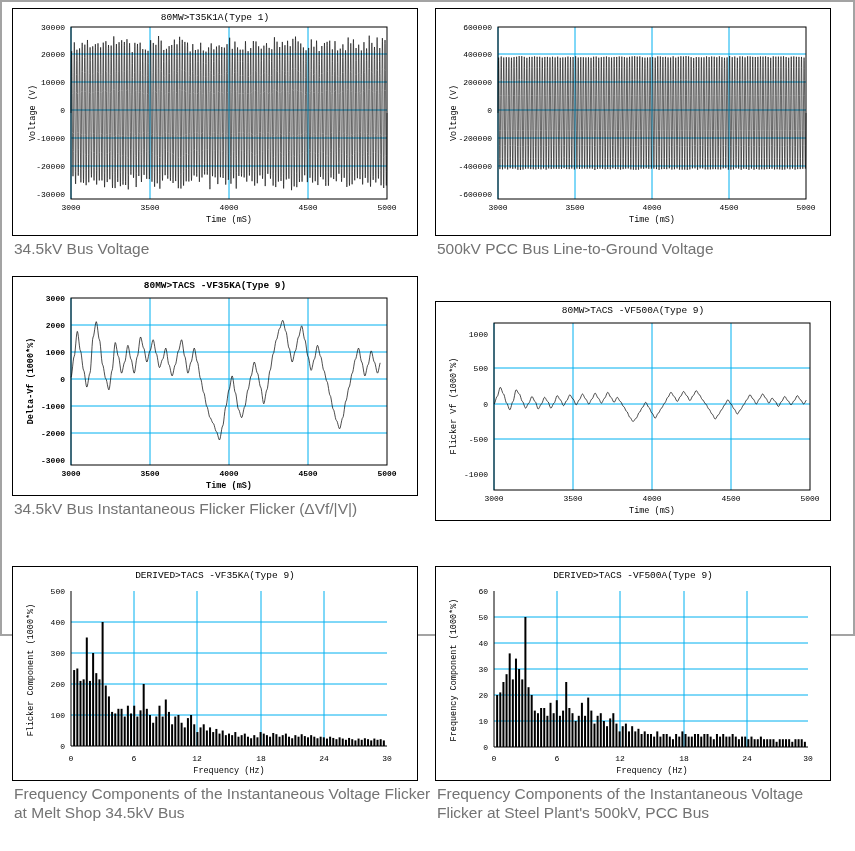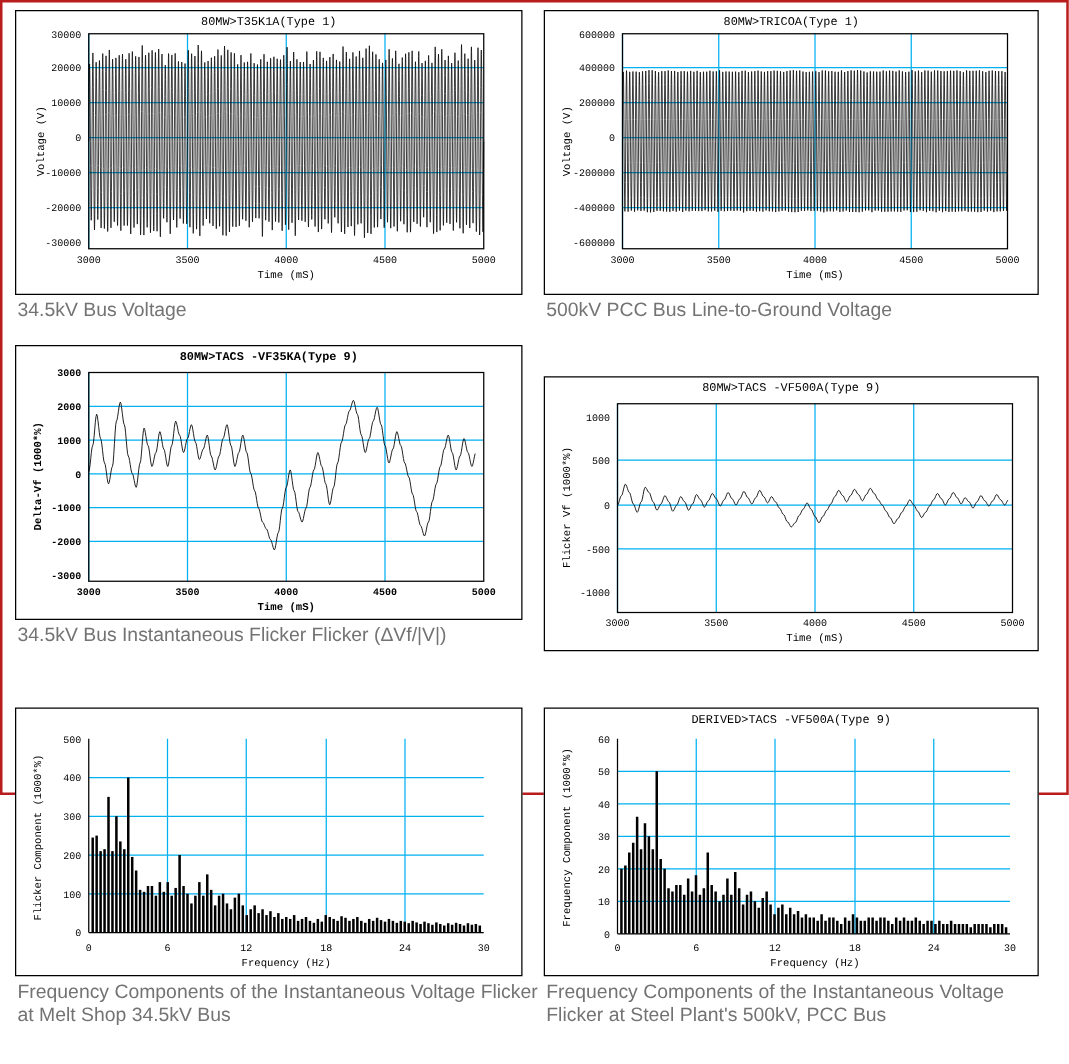--- a/index.html
+++ b/index.html
@@ -6,21 +6,21 @@
   body{
     width:855px;height:851px;
     background:#ffffff;
     font-family:"Liberation Sans", sans-serif;
     overflow:hidden;
   }
   #page{
     position:relative;
     width:855px;height:636px;
     box-sizing:border-box;
-    border:2px solid #b91c1c;
+    border:2px solid #a3a3a3;
     background:#fff;
   }
   .grid{
     position:absolute;
     left:10px;top:6px;
     width:835px;height:839px;
     display:grid;
     grid-template-columns:423px 412px;
     grid-template-rows:268px 290px 281px;
     column-gap:0px;
@@ -97,21 +97,20 @@
               <path class="trace-thin" d="M58.00 104.00L58.13 85.08L58.26 67.92L58.40 54.23L58.53 45.35L58.66 42.19L58.79 45.08L58.92 53.77L59.05 67.42L59.19 84.72L59.32 104.00L59.45 123.36L59.58 140.91L59.71 154.92L59.84 164.00L59.98 167.23L60.11 164.79L60.24 156.32L60.37 142.45L60.50 124.45L60.63 104.00L60.77 83.09L60.90 63.78L61.03 48.04L61.16 37.50L61.29 33.33L61.42 36.08L61.55 45.61L61.69 61.14L61.82 81.23L61.95 104.00L62.08 126.85L62.21 147.01L62.34 162.59L62.48 172.15L62.61 174.90L62.74 170.70L62.87 160.12L63.00 144.33L63.13 124.97L63.27 104.00L63.40 83.50L63.53 65.46L63.66 51.57L63.79 43.09L63.92 40.72L64.06 44.05L64.19 53.04L64.32 67.00L64.45 84.56L64.58 104.00L64.72 123.41L64.85 140.90L64.98 154.75L65.11 163.62L65.24 166.65L65.37 163.54L65.50 154.61L65.64 140.75L65.77 123.31L65.90 104.00L66.03 84.62L66.16 66.86L66.30 52.50L66.43 43.01L66.56 39.39L66.69 42.10L66.82 50.96L66.95 65.19L67.09 83.45L67.22 104.00L67.35 124.84L67.48 143.93L67.61 159.34L67.74 169.50L67.88 173.35L68.01 170.20L68.14 160.36L68.27 144.99L68.40 125.57L68.53 104.00L68.67 82.40L68.80 62.87L68.93 47.34L69.06 37.33L69.19 33.84L69.32 37.21L69.45 47.14L69.59 62.65L69.72 82.24L69.85 104.00L69.98 125.77L70.11 145.32L70.25 160.75L70.38 170.57L70.51 173.84L70.64 170.28L70.77 160.26L70.90 144.79L71.03 125.40L71.17 104.00L71.30 82.70L71.43 63.57L71.56 48.47L71.69 38.86L71.83 35.66L71.96 38.96L72.09 48.34L72.22 63.31L72.35 82.48L72.48 104.00L72.61 125.78L72.75 145.69L72.88 161.72L73.01 172.25L73.14 176.19L73.27 173.06L73.41 163.09L73.54 147.18L73.67 126.83L73.80 104.00L73.93 80.97L74.06 60.41L74.19 44.31L74.33 34.18L74.46 30.97L74.59 34.90L74.72 45.52L74.85 61.73L74.98 81.89L75.12 104.00L75.25 125.87L75.38 145.39L75.51 160.66L75.64 170.26L75.78 173.29L75.91 169.55L76.04 159.46L76.17 144.08L76.30 124.96L76.43 104.00L76.56 83.26L76.70 64.77L76.83 50.30L76.96 41.21L77.09 38.34L77.22 41.90L77.36 51.47L77.49 66.05L77.62 84.16L77.75 104.00L77.88 123.63L78.01 141.47L78.14 155.75L78.28 165.05L78.41 168.42L78.54 165.49L78.67 156.49L78.80 142.27L78.94 124.19L79.07 104.00L79.20 83.67L79.33 65.20L79.46 50.41L79.59 40.79L79.72 37.31L79.86 40.36L79.99 49.81L80.12 64.60L80.25 83.27L80.38 104.00L80.52 124.77L80.65 143.53L80.78 158.46L80.91 168.07L81.04 171.43L81.17 168.18L81.31 158.64L81.44 143.73L81.57 124.91L81.70 104.00L81.83 83.06L81.96 64.03L82.09 48.76L82.23 38.80L82.36 35.18L82.49 38.29L82.62 47.88L82.75 63.07L82.89 82.40L83.02 104.00L83.15 125.77L83.28 145.57L83.41 161.44L83.54 171.78L83.67 175.54L83.81 172.30L83.94 161.99L84.07 145.99L84.20 126.00L84.33 104.00L84.47 82.16L84.60 62.60L84.73 47.22L84.86 37.49L84.99 34.31L85.12 37.96L85.25 48.03L85.39 63.48L85.52 82.77L85.65 104.00L85.78 125.07L85.91 143.96L86.05 158.86L86.18 168.32L86.31 171.45L86.44 167.98L86.57 158.28L86.70 143.33L86.84 124.62L86.97 104.00L87.10 83.49L87.23 65.09L87.36 50.59L87.49 41.39L87.63 38.34L87.76 41.73L87.89 50.97L88.02 65.33L88.15 83.60L88.28 104.00L88.41 124.55L88.55 143.23L88.68 158.19L88.81 167.94L88.94 171.47L89.07 168.39L89.20 158.97L89.34 144.08L89.47 125.15L89.60 104.00L89.73 82.71L89.86 63.31L90.00 47.69L90.13 37.44L90.26 33.63L90.39 36.71L90.52 46.45L90.65 61.96L90.78 81.78L90.92 104.00L91.05 126.45L91.18 146.94L91.31 163.40L91.44 174.20L91.57 178.19L91.71 174.93L91.84 164.41L91.97 147.68L92.10 126.85L92.23 104.00L92.37 81.37L92.50 61.16L92.63 45.33L92.76 35.37L92.89 32.19L93.02 36.05L93.16 46.48L93.29 62.42L93.42 82.25L93.55 104.00L93.68 125.53L93.81 144.78L93.94 160.04L94.08 169.78L94.21 173.05L94.34 169.57L94.47 159.69L94.60 144.39L94.73 125.20L94.87 104.00L95.00 82.87L95.13 63.86L95.26 48.85L95.39 39.27L95.53 36.04L95.66 39.48L95.79 49.21L95.92 64.30L96.05 83.18L96.18 104.00L96.31 124.71L96.45 143.29L96.58 157.93L96.71 167.24L96.84 170.31L96.97 166.90L97.10 157.37L97.24 142.67L97.37 124.27L97.50 104.00L97.63 83.83L97.76 65.68L97.90 50.66L98.03 40.58L98.16 36.57L98.29 39.16L98.42 48.24L98.55 63.05L98.69 82.24L98.82 104.00L98.95 126.22L99.08 146.71L99.21 163.39L99.34 174.53L99.47 178.91L99.61 175.96L99.74 165.80L99.87 148.92L100.00 127.63L100.13 104.00L100.27 80.35L100.40 59.00L100.53 42.04L100.66 31.13L100.79 27.35L100.92 31.07L101.06 41.94L101.19 58.89L101.32 80.27L101.45 104.00L101.58 127.75L101.71 149.18L101.84 165.73L101.98 175.99L102.11 179.08L102.24 174.82L102.37 163.74L102.50 147.05L102.63 126.44L102.77 104.00L102.90 81.94L103.03 62.40L103.16 47.24L103.29 37.86L103.42 35.07L103.56 39.03L103.69 49.23L103.82 64.19L103.95 83.02L104.08 104.00L104.22 125.09L104.35 144.21L104.48 159.48L104.61 169.38L104.74 172.91L104.87 169.70L105.00 160.02L105.14 144.80L105.27 125.50L105.40 104.00L105.53 82.39L105.66 62.80L105.80 47.12L105.93 36.91L106.06 33.21L106.19 36.45L106.32 46.35L106.45 61.97L106.59 81.83L106.72 104.00L106.85 126.32L106.98 146.59L107.11 162.82L107.24 173.37L107.38 177.18L107.51 173.83L107.64 163.59L107.77 147.30L107.90 126.72L108.03 104.00L108.16 81.35L108.30 60.99L108.43 44.91L108.56 34.65L108.69 31.21L108.82 34.89L108.95 45.31L109.09 61.43L109.22 81.66L109.35 104.00L109.48 126.26L109.61 146.27L109.75 162.11L109.88 172.25L110.01 175.70L110.14 172.13L110.27 161.90L110.40 146.03L110.53 126.08L110.67 104.00L110.80 81.97L110.93 62.13L111.06 46.42L111.19 36.37L111.33 32.96L111.46 36.50L111.59 46.63L111.72 62.30L111.85 82.03L111.98 104.00L112.12 126.06L112.25 146.06L112.38 162.01L112.51 172.34L112.64 176.00L112.77 172.62L112.91 162.50L113.04 146.59L113.17 126.44L113.30 104.00L113.43 81.47L113.56 61.06L113.69 44.74L113.83 34.08L113.96 30.22L114.09 33.58L114.22 43.88L114.35 60.17L114.48 80.87L114.62 104.00L114.75 127.29L114.88 148.45L115.01 165.40L115.14 176.43L115.28 180.42L115.41 176.93L115.54 166.25L115.67 149.18L115.80 127.44L115.93 104.00L116.06 81.18L116.20 61.20L116.33 45.91L116.46 36.67L116.59 34.22L116.72 38.59L116.85 49.18L116.99 64.77L117.12 83.69L117.25 104.00L117.38 123.69L117.51 140.85L117.65 154.03L117.78 162.75L117.91 165.70L118.04 162.61L118.17 153.79L118.30 140.13L118.44 122.97L118.57 104.00L118.70 85.07L118.83 68.04L118.96 54.57L119.09 45.96L119.22 43.05L119.36 46.10L119.49 54.81L119.62 68.27L119.75 85.04L119.88 104.00L120.02 123.31L120.15 141.08L120.28 155.49L120.41 165.08L120.54 168.80L120.67 166.17L120.81 157.35L120.94 143.10L121.07 124.73L121.20 104.00L121.33 82.91L121.46 63.55L121.59 47.86L121.73 37.64L121.86 33.83L121.99 36.90L122.12 46.61L122.25 62.07L122.38 81.84L122.52 104.00L122.65 126.40L122.78 146.84L122.91 163.27L123.04 174.04L123.17 178.04L123.31 174.78L123.44 164.52L123.57 148.20L123.70 127.00L123.83 104.00L123.97 81.55L124.10 61.83L124.23 46.69L124.36 37.48L124.49 34.95L124.62 39.19L124.75 49.60L124.89 65.00L125.02 83.78L125.15 104.00L125.28 123.67L125.41 140.88L125.55 154.04L125.68 163.20L125.81 166.98L125.94 164.59L126.07 156.14L126.20 142.31L126.33 124.37L126.47 104.00L126.60 83.18L126.73 63.96L126.86 48.30L126.99 37.82L127.13 33.68L127.26 36.42L127.39 45.92L127.52 61.37L127.65 81.64L127.78 104.00L127.92 126.01L128.05 145.53L128.18 160.71L128.31 170.12L128.44 172.96L128.57 169.05L128.70 158.88L128.84 143.54L128.97 124.61L129.10 104.00L129.23 83.74L129.36 65.79L129.50 51.87L129.63 43.04L129.76 40.10L129.89 43.42L130.02 52.63L130.15 66.80L130.28 84.50L130.42 104.00L130.55 123.37L130.68 140.73L130.81 154.39L130.94 163.05L131.07 165.89L131.21 162.67L131.34 153.74L131.47 140.02L131.60 122.96L131.73 104.00L131.87 84.83L132.00 67.33L132.13 53.26L132.26 44.02L132.39 40.60L132.52 43.38L132.66 52.15L132.79 66.13L132.92 83.99L133.05 104.00L133.18 124.22L133.31 142.67L133.44 157.50L133.58 166.94L133.71 169.81L133.84 166.25L133.97 156.66L134.10 142.04L134.24 123.89L134.37 104.00L134.50 84.34L134.63 66.81L134.76 53.11L134.89 44.52L135.02 41.82L135.16 45.21L135.29 54.28L135.42 68.09L135.55 85.12L135.68 104.00L135.81 123.39L135.95 141.37L136.08 156.11L136.21 166.04L136.34 170.06L136.47 167.61L136.61 158.78L136.74 144.29L136.87 125.43L137.00 104.00L137.13 82.06L137.26 61.77L137.39 45.21L137.53 34.37L137.66 31.19L137.79 35.14L137.92 45.76L138.05 61.92L138.19 82.00L138.32 104.00L138.45 125.74L138.58 145.12L138.71 160.27L138.84 169.76L138.97 172.74L139.11 168.99L139.24 158.96L139.37 143.69L139.50 124.78L139.63 104.00L139.76 82.93L139.90 63.65L140.03 48.08L140.16 37.82L140.29 33.94L140.42 36.92L140.56 46.55L140.69 61.99L140.82 81.77L140.95 104.00L141.08 126.53L141.21 147.12L141.34 163.74L141.48 174.64L141.61 177.72L141.74 173.58L141.87 162.74L142.00 146.35L142.13 126.09L142.27 104.00L142.40 82.25L142.53 62.96L142.66 47.96L142.79 38.65L142.93 35.84L143.06 39.70L143.19 49.76L143.32 64.92L143.45 83.62L143.58 104.00L143.72 124.81L143.85 144.02L143.98 159.69L144.11 170.17L144.24 174.32L144.37 171.58L144.50 162.09L144.64 146.64L144.77 126.65L144.90 104.00L145.03 80.89L145.16 59.61L145.30 42.30L145.43 30.77L145.56 27.00L145.69 30.89L145.82 41.91L145.95 58.97L146.08 80.36L146.22 104.00L146.35 127.56L146.48 148.73L146.61 165.46L146.74 176.13L146.88 179.71L147.01 175.88L147.14 165.04L147.27 148.27L147.40 127.23L147.53 104.00L147.67 81.04L147.80 60.61L147.93 44.68L148.06 34.73L148.19 31.65L148.32 35.65L148.45 46.25L148.59 62.33L148.72 82.24L148.85 104.00L148.98 125.45L149.11 144.52L149.25 159.38L149.38 168.64L149.51 171.51L149.64 167.78L149.77 157.89L149.90 142.89L150.03 124.31L150.17 104.00L150.30 83.97L150.43 66.16L150.56 52.28L150.69 43.62L150.82 40.96L150.96 44.47L151.09 53.72L151.22 67.73L151.35 85.07L151.48 104.00L151.62 122.97L151.75 140.20L151.88 153.99L152.01 162.96L152.14 166.19L152.27 163.34L152.41 154.64L152.54 140.91L152.67 123.47L152.80 104.00L152.93 84.41L153.06 66.61L153.19 52.37L153.33 43.12L153.46 39.81L153.59 42.81L153.72 51.83L153.85 66.01L153.99 83.98L154.12 104.00L154.25 124.11L154.38 142.34L154.51 156.89L154.64 166.32L154.78 169.67L154.91 166.60L155.04 157.37L155.17 142.86L155.30 124.48L155.43 104.00L155.56 83.46L155.70 64.87L155.83 50.06L155.96 40.51L156.09 37.15L156.22 40.33L156.36 49.76L156.49 64.54L156.62 83.23L156.75 104.00L156.88 124.83L157.01 143.68L157.14 158.69L157.28 168.38L157.41 171.76L157.54 168.47L157.67 158.87L157.80 143.88L157.94 124.97L158.07 104.00L158.20 83.01L158.33 64.06L158.46 49.00L158.59 39.32L158.72 35.97L158.86 39.27L158.99 48.92L159.12 63.96L159.25 82.94L159.38 104.00L159.51 125.19L159.65 144.51L159.78 160.04L159.91 170.21L160.04 173.97L160.17 170.87L160.31 161.17L160.44 145.74L160.57 126.05L160.70 104.00L160.83 81.73L160.96 61.44L161.09 45.14L161.23 34.48L161.36 30.64L161.49 34.73L161.62 45.51L161.75 61.81L161.88 81.98L162.02 104.00L162.15 125.69L162.28 144.94L162.41 159.92L162.54 169.24L162.68 172.07L162.81 168.23L162.94 158.21L163.07 143.07L163.20 124.38L163.33 104.00L163.47 83.58L163.60 64.78L163.73 49.49L163.86 39.30L163.99 35.32L164.12 38.06L164.25 47.38L164.39 62.48L164.52 81.97L164.65 104.00L164.78 126.43L164.91 147.05L165.05 163.79L165.18 174.90L165.31 179.21L165.44 175.66L165.57 165.04L165.70 148.40L165.83 127.37L165.97 104.00L166.10 80.57L166.23 59.38L166.36 42.50L166.49 31.62L166.63 27.80L166.76 31.44L166.89 42.20L167.02 59.04L167.15 80.33L167.28 104.00L167.42 127.64L167.55 148.82L167.68 165.50L167.81 176.07L167.94 179.54L168.07 175.62L168.20 164.73L168.34 147.98L168.47 127.05L168.60 104.00L168.73 81.10L168.86 60.58L169.00 44.44L169.13 34.21L169.26 30.85L169.39 34.53L169.52 44.94L169.65 61.12L169.78 81.47L169.92 104.00L170.05 126.50L170.18 146.77L170.31 162.83L170.44 173.11L170.57 176.62L170.71 173.02L170.84 162.67L170.97 146.60L171.10 126.38L171.23 104.00L171.37 81.69L171.50 61.73L171.63 46.04L171.76 36.12L171.89 32.91L172.02 36.65L172.16 46.93L172.29 62.70L172.42 82.37L172.55 104.00L172.68 125.46L172.81 144.66L172.94 159.73L173.08 169.26L173.21 172.34L173.34 168.99L173.47 159.46L173.60 144.43L173.74 125.32L173.87 104.00L174.00 82.54L174.13 63.04L174.26 47.44L174.39 37.30L174.53 33.64L174.66 36.87L174.79 46.71L174.92 62.24L175.05 81.98L175.18 104.00L175.31 126.04L175.45 145.51L175.58 160.56L175.71 169.83L175.84 172.52L175.97 168.50L176.11 158.30L176.24 143.04L176.37 124.31L176.50 104.00L176.63 84.12L176.76 66.60L176.89 53.09L177.03 44.82L177.16 42.47L177.29 45.70L177.42 53.84L177.55 67.14L177.69 84.41L177.82 104.00L177.95 124.03L178.08 142.51L178.21 157.57L178.34 167.64L178.47 171.62L178.61 168.97L178.74 159.84L178.87 144.98L179.00 125.76L179.13 104.00L179.26 81.91L179.40 62.36L179.53 47.21L179.66 37.85L179.79 35.09L179.92 39.08L180.06 49.30L180.19 64.64L180.32 83.51L180.45 104.00L180.58 124.09L180.71 141.84L180.84 155.56L180.98 164.00L181.11 166.44L181.24 162.88L181.37 154.18L181.50 140.53L181.63 123.24L181.77 104.00L181.90 84.69L182.03 67.19L182.16 53.24L182.29 44.22L182.43 41.02L182.56 43.99L182.69 52.85L182.82 66.77L182.95 84.39L183.08 104.00L183.22 123.68L183.35 141.43L183.48 155.51L183.61 164.54L183.74 167.65L183.87 164.52L184.00 155.47L184.14 141.39L184.27 123.65L184.40 104.00L184.53 84.35L184.66 66.63L184.80 52.58L184.93 43.56L185.06 40.46L185.19 43.58L185.32 52.15L185.45 65.98L185.58 83.83L185.72 104.00L185.85 124.54L185.98 143.42L186.11 158.73L186.24 168.90L186.38 172.84L186.51 170.03L186.64 160.65L186.77 145.51L186.90 126.00L187.03 104.00L187.16 81.63L187.30 61.70L187.43 46.24L187.56 36.65L187.69 33.76L187.82 37.75L187.96 48.11L188.09 63.73L188.22 83.01L188.35 104.00L188.48 124.64L188.61 142.91L188.75 157.09L188.88 165.86L189.01 168.47L189.14 164.76L189.27 155.49L189.40 141.32L189.53 123.58L189.67 104.00L189.80 84.51L189.93 67.02L190.06 53.22L190.19 44.45L190.33 41.53L190.46 44.73L190.59 53.70L190.72 67.54L190.85 84.88L190.98 104.00L191.12 123.03L191.25 140.17L191.38 153.77L191.51 162.50L191.64 165.49L191.77 162.47L191.91 153.73L192.04 140.13L192.17 122.99L192.30 104.00L192.43 85.02L192.56 67.90L192.69 54.32L192.83 45.61L192.96 42.62L193.09 45.63L193.22 54.34L193.35 67.90L193.49 85.01L193.62 104.00L193.75 123.01L193.88 140.18L194.01 153.83L194.14 162.61L194.28 165.66L194.41 162.67L194.54 153.93L194.67 140.30L194.80 123.09L194.93 104.00L195.06 84.89L195.20 67.33L195.33 52.66L195.46 42.64L195.59 38.42L195.72 40.62L195.86 49.23L195.99 63.58L196.12 82.42L196.25 104.00L196.38 126.24L196.51 146.92L196.64 163.93L196.78 175.46L196.91 180.20L197.04 177.48L197.17 166.71L197.30 148.98L197.44 127.35L197.57 104.00L197.70 81.26L197.83 61.33L197.96 46.07L198.09 36.84L198.22 34.37L198.36 38.71L198.49 49.26L198.62 64.81L198.75 83.70L198.88 104.00L199.01 123.69L199.15 141.06L199.28 155.04L199.41 164.04L199.54 167.17L199.67 164.12L199.81 155.17L199.94 141.20L200.07 123.57L200.20 104.00L200.33 84.40L200.46 66.70L200.59 52.63L200.73 43.57L200.86 40.42L200.99 43.50L201.12 52.49L201.25 66.53L201.38 84.27L201.52 104.00L201.65 123.78L201.78 141.68L201.91 155.93L202.04 165.13L202.17 168.36L202.31 165.29L202.44 156.21L202.57 141.98L202.70 124.00L202.83 104.00L202.97 83.95L203.10 65.79L203.23 51.03L203.36 41.28L203.49 37.59L203.62 40.40L203.75 49.52L203.89 64.14L204.02 82.90L204.15 104.00L204.28 125.39L204.41 144.96L204.54 160.75L204.68 171.16L204.81 175.08L204.94 172.05L205.07 162.25L205.20 146.00L205.34 125.91L205.47 104.00L205.60 82.43L205.73 63.29L205.86 48.41L205.99 39.17L206.13 36.38L206.26 40.21L206.39 50.18L206.52 65.22L206.65 83.78L206.78 104.00L206.91 123.88L207.05 141.50L207.18 155.71L207.31 164.95L207.44 168.26L207.57 165.29L207.71 156.27L207.84 142.08L207.97 124.08L208.10 104.00L208.23 83.82L208.36 65.51L208.50 50.88L208.63 41.38L208.76 37.99L208.89 41.05L209.02 50.31L209.15 65.06L209.28 83.59L209.42 104.00L209.55 124.30L209.68 142.51L209.81 156.86L209.94 165.96L210.08 168.97L210.21 165.62L210.34 156.27L210.47 141.87L210.60 123.85L210.73 104.00L210.87 84.26L211.00 66.56L211.13 52.14L211.26 42.43L211.39 38.64L211.52 41.24L211.66 50.11L211.79 64.48L211.92 83.03L212.05 104.00L212.18 125.36L212.31 144.99L212.44 160.93L212.58 171.52L212.71 175.62L212.84 172.71L212.97 162.95L213.10 146.75L213.24 126.30L213.37 104.00L213.50 82.04L213.63 62.56L213.76 47.41L213.89 38.01L214.03 35.17L214.16 39.07L214.29 49.22L214.42 64.53L214.55 83.42L214.68 104.00L214.81 124.24L214.95 142.16L215.08 156.69L215.21 166.75L215.34 170.82L215.47 168.36L215.61 159.43L215.74 144.77L215.87 125.69L216.00 104.00L216.13 81.78L216.26 61.24L216.39 44.47L216.53 33.21L216.66 28.72L216.79 31.60L216.92 41.73L217.05 58.73L217.19 80.48L217.32 104.00L217.45 126.97L217.58 147.16L217.71 162.67L217.84 172.12L217.97 174.73L218.11 170.41L218.24 159.77L218.37 143.99L218.50 124.74L218.63 104.00L218.77 83.81L218.90 66.13L219.03 52.31L219.16 43.12L219.29 39.88L219.42 42.91L219.56 51.94L219.69 66.11L219.82 84.05L219.95 104.00L220.08 124.02L220.21 142.15L220.34 156.60L220.48 165.94L220.61 169.24L220.74 166.15L220.87 156.96L221.00 142.65L221.13 124.57L221.27 104.00L221.40 82.93L221.53 63.45L221.66 47.53L221.79 36.85L221.93 32.58L222.06 35.31L222.19 44.91L222.32 60.60L222.45 80.93L222.58 104.00L222.72 127.57L222.85 149.31L222.98 166.76L223.11 176.83L223.24 179.58L223.37 174.93L223.51 163.53L223.64 146.67L223.77 126.12L223.90 104.00L224.03 82.50L224.16 63.68L224.29 49.32L224.43 40.67L224.56 38.41L224.69 42.57L224.82 52.55L224.95 67.16L225.09 84.62L225.22 104.00L225.35 123.40L225.48 140.93L225.61 154.87L225.74 163.84L225.88 166.95L226.01 163.91L226.14 155.00L226.27 141.07L226.40 123.50L226.53 104.00L226.66 84.47L226.80 66.83L226.93 52.81L227.06 43.80L227.19 40.68L227.32 43.76L227.46 52.74L227.59 66.74L227.72 84.41L227.85 104.00L227.98 123.61L228.11 141.31L228.24 155.37L228.38 164.41L228.51 167.54L228.64 164.45L228.77 155.44L228.90 141.39L229.03 123.65L229.17 104.00L229.30 84.37L229.43 66.67L229.56 52.65L229.69 43.66L229.82 40.58L229.96 43.72L230.09 52.74L230.22 66.78L230.35 84.44L230.48 104.00L230.62 123.54L230.75 141.16L230.88 155.12L231.01 164.64L231.14 168.48L231.27 166.02L231.41 157.35L231.54 143.19L231.67 124.83L231.80 104.00L231.93 82.72L232.06 63.10L232.19 47.12L232.33 36.44L232.46 32.23L232.59 35.05L232.72 44.76L232.85 60.53L232.98 81.26L233.12 104.00L233.25 126.23L233.38 145.80L233.51 160.87L233.64 170.06L233.78 172.64L233.91 168.49L234.04 158.19L234.17 142.89L234.30 124.19L234.43 104.00L234.56 84.32L234.70 67.05L234.83 53.82L234.96 45.27L235.09 42.18L235.22 45.13L235.36 53.86L235.49 67.53L235.62 84.80L235.75 104.00L235.88 123.24L236.01 140.65L236.14 154.50L236.28 163.44L236.41 166.57L236.54 163.58L236.67 154.74L236.80 140.91L236.94 123.47L237.07 104.00L237.20 84.33L237.33 66.40L237.46 51.99L237.59 42.56L237.72 39.07L237.86 41.95L237.99 50.95L238.12 65.27L238.25 83.54L238.38 104.00L238.52 124.66L238.65 143.48L238.78 158.61L238.91 168.52L239.04 172.21L239.17 169.23L239.31 159.79L239.44 144.75L239.57 125.54L239.70 104.00L239.83 82.23L239.96 62.37L240.09 46.40L240.23 35.94L240.36 32.06L240.49 35.23L240.62 45.20L240.75 61.06L240.88 81.36L241.02 104.00L241.15 126.58L241.28 146.88L241.41 162.94L241.54 173.18L241.68 176.64L241.81 172.98L241.94 162.59L242.07 146.51L242.20 126.31L242.33 104.00L242.47 81.75L242.60 61.75L242.73 45.93L242.86 35.84L242.99 32.46L243.12 36.08L243.26 46.33L243.39 62.17L243.52 82.05L243.65 104.00L243.78 125.87L243.91 145.53L244.04 161.06L244.18 170.96L244.31 174.28L244.44 170.72L244.57 160.65L244.70 145.08L244.84 125.54L244.97 104.00L245.10 82.77L245.23 63.91L245.36 49.22L245.49 40.08L245.63 37.29L245.76 41.03L245.89 50.84L246.02 65.68L246.15 84.01L246.28 104.00L246.41 123.68L246.55 141.14L246.68 154.72L246.81 163.17L246.94 166.40L247.07 163.53L247.21 154.79L247.34 141.01L247.47 123.51L247.60 104.00L247.73 84.37L247.86 66.55L247.99 52.30L248.13 43.05L248.26 39.73L248.39 42.69L248.52 51.70L248.65 65.89L248.78 83.91L248.92 104.00L249.05 124.17L249.18 142.43L249.31 156.99L249.44 166.41L249.57 169.74L249.71 166.63L249.84 157.38L249.97 142.85L250.10 124.46L250.23 104.00L250.37 83.47L250.50 64.87L250.63 50.05L250.76 40.46L250.89 36.68L251.02 39.43L251.16 48.60L251.29 63.41L251.42 82.48L251.55 104.00L251.68 125.88L251.81 145.95L251.94 162.21L252.08 172.98L252.21 177.10L252.34 174.08L252.47 164.08L252.60 147.99L252.73 127.31L252.87 104.00L253.00 81.19L253.13 61.19L253.26 45.89L253.39 36.63L253.53 34.15L253.66 38.52L253.79 49.10L253.92 64.70L254.05 83.64L254.18 104.00L254.31 123.74L254.45 140.97L254.58 154.08L254.71 161.92L254.84 164.85L254.97 162.28L255.11 153.92L255.24 140.52L255.37 123.33L255.50 104.00L255.63 84.41L255.76 66.48L255.89 52.01L256.03 42.48L256.16 38.89L256.29 41.67L256.42 50.63L256.55 64.97L256.69 83.35L256.82 104.00L256.95 124.59L257.08 143.02L257.21 157.51L257.34 166.67L257.48 169.66L257.61 166.21L257.74 156.72L257.87 142.16L258.00 123.99L258.13 104.00L258.26 84.16L258.40 66.41L258.53 52.45L258.66 43.63L258.79 40.24L258.92 42.52L259.06 50.98L259.19 64.96L259.32 83.20L259.45 104.00L259.58 125.34L259.71 145.12L259.85 161.31L259.98 172.21L260.11 176.60L260.24 173.89L260.37 164.17L260.50 148.24L260.63 127.53L260.77 104.00L260.90 80.37L261.03 59.16L261.16 42.42L261.29 31.77L261.43 28.22L261.56 32.09L261.69 42.97L261.82 59.76L261.95 80.79L262.08 104.00L262.22 127.10L262.35 147.84L262.48 164.20L262.61 174.61L262.74 178.05L262.87 174.16L263.00 163.47L263.14 147.05L263.27 126.55L263.40 104.00L263.53 81.62L263.66 61.59L263.79 45.84L263.93 35.89L264.06 32.66L264.19 36.41L264.32 46.72L264.45 62.54L264.59 82.29L264.72 104.00L264.85 125.54L264.98 144.82L265.11 159.96L265.24 169.53L265.38 172.63L265.51 169.01L265.64 159.08L265.77 143.86L265.90 124.87L266.03 104.00L266.16 83.30L266.30 64.78L266.43 50.24L266.56 41.06L266.69 38.05L266.82 41.09L266.96 50.33L267.09 64.89L267.22 83.38L267.35 104.00L267.48 124.75L267.61 143.58L267.75 158.63L267.88 168.41L268.01 171.92L268.14 168.79L268.27 159.27L268.40 144.27L268.53 125.23L268.67 104.00L268.80 82.57L268.93 62.98L269.06 47.19L269.19 36.80L269.32 32.91L269.46 35.97L269.59 45.78L269.72 61.45L269.85 81.49L269.98 104.00L270.12 126.78L270.25 147.58L270.38 164.34L270.51 175.34L270.64 179.45L270.77 175.13L270.90 163.88L271.04 147.05L271.17 126.39L271.30 104.00L271.43 82.09L271.56 62.78L271.69 47.89L271.83 38.78L271.96 36.20L272.09 40.25L272.22 50.40L272.35 65.52L272.49 84.01L272.62 104.00L272.75 123.85L272.88 142.09L273.01 156.89L273.14 166.73L273.27 170.52L273.41 167.81L273.54 158.74L273.67 144.11L273.80 125.26L273.93 104.00L274.06 82.38L274.20 62.55L274.33 46.48L274.46 35.84L274.59 31.76L274.72 35.61L274.86 46.39L274.99 62.55L275.12 82.42L275.25 104.00L275.38 125.15L275.51 143.82L275.64 158.25L275.78 167.12L275.91 169.68L276.04 165.80L276.17 156.01L276.30 141.38L276.44 123.44L276.57 104.00L276.70 84.66L276.83 66.59L276.96 51.67L277.09 41.49L277.23 37.23L277.36 39.51L277.49 48.30L277.62 62.92L277.75 82.08L277.88 104.00L278.01 126.56L278.15 147.53L278.28 164.76L278.41 176.42L278.54 181.19L278.67 177.69L278.81 166.39L278.94 149.11L279.07 127.60L279.20 104.00L279.33 80.63L279.46 59.76L279.60 43.42L279.73 33.13L279.86 29.86L279.99 33.84L280.12 44.62L280.25 61.07L280.38 81.55L280.52 104.00L280.65 126.31L280.78 146.62L280.91 162.90L281.04 173.52L281.18 177.40L281.31 174.09L281.44 163.86L281.57 147.67L281.70 127.05L281.83 104.00L281.97 80.77L282.10 59.63L282.23 42.69L282.36 31.64L282.49 27.62L282.62 31.25L282.75 42.33L282.89 59.34L283.02 80.60L283.15 104.00L283.28 127.24L283.41 148.05L283.54 164.41L283.68 174.78L283.81 178.16L283.94 174.28L284.07 163.58L284.20 147.13L284.34 126.60L284.47 104.00L284.60 81.56L284.73 61.47L284.86 45.67L284.99 35.68L285.13 32.41L285.26 36.16L285.39 46.50L285.52 62.37L285.65 82.19L285.78 104.00L285.91 125.65L286.05 145.03L286.18 160.26L286.31 169.90L286.44 173.03L286.57 169.46L286.71 159.74L286.84 144.55L286.97 125.34L287.10 104.00L287.23 82.61L287.36 63.28L287.50 47.89L287.63 37.96L287.76 34.49L287.89 37.82L288.02 47.64L288.15 63.01L288.28 82.43L288.42 104.00L288.55 125.61L288.68 144.93L288.81 160.08L288.94 169.63L289.07 172.70L289.21 169.04L289.34 159.07L289.47 143.83L289.60 124.84L289.73 104.00L289.87 83.35L290.00 64.90L290.13 50.44L290.26 41.33L290.39 38.42L290.52 41.93L290.65 51.47L290.79 66.03L290.92 84.14L291.05 104.00L291.18 123.65L291.31 141.18L291.44 154.91L291.58 163.53L291.71 166.25L291.84 162.89L291.97 153.82L292.10 140.00L292.24 122.82L292.37 104.00L292.50 85.38L292.63 68.29L292.76 54.32L292.89 44.99L293.02 41.31L293.16 43.77L293.29 52.24L293.42 66.02L293.55 83.83L293.68 104.00L293.81 124.56L293.95 143.49L294.08 158.88L294.21 169.12L294.34 173.12L294.47 170.34L294.61 160.21L294.74 144.51L294.87 125.13L295.00 104.00L295.13 83.22L295.26 64.79L295.39 50.48L295.53 41.61L295.66 38.95L295.79 42.66L295.92 52.27L296.05 66.74L296.19 84.58L296.32 104.00L296.45 123.07L296.58 140.53L296.71 154.99L296.84 164.78L296.98 168.79L297.11 166.45L297.24 157.84L297.37 143.63L297.50 125.11L297.63 104.00L297.76 82.35L297.90 62.30L298.03 45.89L298.16 34.85L298.29 30.41L298.42 33.17L298.56 43.74L298.69 60.58L298.82 81.36L298.95 104.00L299.08 126.26L299.21 145.98L299.35 161.28L299.48 170.75L299.61 173.57L299.74 169.58L299.87 159.29L300.00 143.81L300.13 124.74L300.27 104.00L300.40 83.64L300.53 65.40L300.66 50.71L300.79 41.17L300.93 37.74L301.06 40.80L301.19 50.08L301.32 64.71L301.45 83.29L301.58 104.00L301.72 124.84L301.85 143.74L301.98 158.86L302.11 168.68L302.24 172.20L302.37 169.05L302.50 159.57L302.64 144.65L302.77 125.51L302.90 104.00L303.03 82.21L303.16 62.28L303.29 46.21L303.43 35.63L303.56 31.66L303.69 34.76L303.82 44.73L303.95 60.67L304.09 81.08L304.22 104.00L304.35 127.20L304.48 148.14L304.61 163.94L304.74 173.50L304.88 176.06L305.01 171.58L305.14 160.67L305.27 144.58L305.40 125.02L305.53 104.00L305.66 83.60L305.80 65.80L305.93 52.24L306.06 44.11L306.19 42.04L306.32 46.04L306.46 55.26L306.59 68.32L306.72 85.10L306.85 104.00L306.98 123.19L307.11 140.78L307.25 155.01L307.38 164.40L307.51 167.98L307.64 165.29L307.77 156.52L307.90 142.43L308.03 124.35L308.17 104.00L308.30 83.36L308.43 64.51L308.56 49.69L308.69 40.22L308.82 37.00L308.96 40.34L309.09 49.90L309.22 64.73L309.35 83.37L309.48 104.00L309.62 124.59L309.75 143.12L309.88 157.80L310.01 167.18L310.14 170.37L310.27 167.06L310.40 157.60L310.54 143.22L310.67 124.76L310.80 104.00L310.93 82.94L311.06 63.67L311.19 48.11L311.33 37.85L311.46 33.98L311.59 36.96L311.72 46.59L311.85 62.01L311.99 81.78L312.12 104.00L312.25 126.51L312.38 147.10L312.51 163.22L312.64 173.46L312.77 176.86L312.91 173.13L313.04 162.67L313.17 146.53L313.30 126.31L313.43 104.00L313.56 81.80L313.70 61.87L313.83 46.15L313.96 36.16L314.09 32.84L314.22 36.48L314.36 46.70L314.49 62.27L314.62 81.98L314.75 104.00L314.88 126.17L315.01 146.31L315.14 162.43L315.28 172.92L315.41 176.71L315.54 173.38L315.67 163.22L315.80 147.17L315.94 126.77L316.07 104.00L316.20 81.08L316.33 60.26L316.46 44.21L316.59 34.46L316.72 31.66L316.86 35.95L316.99 46.74L317.12 62.86L317.25 82.61L317.38 104.00L317.51 124.90L317.65 143.30L317.78 157.46L317.91 166.10L318.04 168.51L318.17 164.61L318.31 154.92L318.44 140.88L318.57 123.43L318.70 104.00L318.83 84.49L318.96 66.82L319.10 52.73L319.23 43.61L319.36 40.37L319.49 43.37L319.62 52.32L319.75 66.38L319.88 84.18L320.02 104.00L320.15 123.90L320.28 141.92L320.41 156.49L320.54 166.26L320.68 170.05L320.81 167.37L320.94 158.38L321.07 143.85L321.20 125.13L321.33 104.00L321.46 82.51L321.60 62.78L321.73 46.80L321.86 36.21L321.99 32.14L322.12 35.10L322.25 44.92L322.39 61.07L322.52 81.64L322.65 104.00L322.78 125.93L322.91 145.32L323.05 160.31L323.18 169.55L323.31 172.23L323.44 168.24L323.57 158.09L323.70 142.90L323.84 124.24L323.97 104.00L324.10 84.19L324.23 66.72L324.36 53.09L324.49 44.33L324.63 41.44L324.76 44.67L324.89 53.68L325.02 67.55L325.15 84.89L325.28 104.00L325.41 123.00L325.55 140.02L325.68 153.44L325.81 161.94L325.94 164.74L326.07 161.60L326.20 152.85L326.34 139.50L326.47 122.84L326.60 104.00L326.73 84.81L326.86 67.17L327.00 52.85L327.13 43.34L327.26 39.65L327.39 42.26L327.52 51.02L327.65 65.18L327.79 83.42L327.92 104.00L328.05 124.93L328.18 144.15L328.31 159.64L328.44 169.40L328.57 172.75L328.71 169.38L328.84 159.61L328.97 144.39L329.10 125.23L329.23 104.00L329.37 82.77L329.50 63.63L329.63 48.44L329.76 38.70L329.89 35.35L330.02 38.72L330.15 48.48L330.29 63.69L330.42 82.97L330.55 104.00L330.68 124.69L330.81 143.04L330.94 157.30L331.08 166.15L331.21 168.81L331.34 165.13L331.47 155.56L331.60 141.14L331.74 123.36L331.87 104.00L332.00 84.97L332.13 68.12L332.26 55.05L332.39 45.42L332.53 41.29L332.66 43.29L332.79 51.45L332.92 65.16L333.05 83.23L333.18 104.00L333.31 125.46L333.45 145.48L333.58 162.00L333.71 173.25L333.84 177.94L333.97 175.39L334.11 165.63L334.24 149.44L334.37 127.85L334.50 104.00L334.63 80.32L334.76 59.13L334.89 42.46L335.03 31.92L335.16 28.49L335.29 32.45L335.42 43.37L335.55 60.11L335.69 81.01L335.82 104.00L335.95 126.81L336.08 147.23L336.21 163.28L336.34 173.40L336.47 176.67L336.61 172.83L336.74 162.31L336.87 146.19L337.00 126.09L337.13 104.00L337.26 82.10L337.40 62.52L337.53 47.15L337.66 37.46L337.79 34.33L337.92 38.03L338.06 48.12L338.19 63.58L338.32 82.69L338.45 104.00L338.58 125.55L338.71 145.22L338.85 161.05L338.98 171.44L339.11 175.31L339.24 172.19L339.37 162.33L339.50 146.61L339.63 126.52L339.77 104.00L339.90 81.24L340.03 60.47L340.16 43.77L340.29 33.40L340.43 30.40L340.56 34.59L340.69 45.47L340.82 61.84L340.95 82.03L341.08 104.00L341.21 125.58L341.35 144.68L341.48 159.49L341.61 168.63L341.74 171.33L341.87 167.44L342.00 157.46L342.14 142.47L342.27 124.13L342.40 104.00L342.53 83.89L342.66 65.76L342.80 51.39L342.93 42.18L343.06 39.03L343.19 42.23L343.32 51.48L343.45 65.86L343.59 83.95L343.72 104.00L343.85 124.03L343.98 142.08L344.11 156.40L344.24 165.70L344.38 169.19L344.51 166.30L344.64 157.25L344.77 142.87L344.90 124.53L345.03 104.00L345.16 83.27L345.30 64.39L345.43 49.24L345.56 39.32L345.69 35.68L345.82 38.73L345.95 48.22L346.09 63.29L346.22 82.59L346.35 104.00L346.48 125.09L346.61 143.80L346.75 158.35L346.88 167.39L347.01 170.12L347.14 166.38L347.27 156.63L347.40 141.93L347.54 123.78L347.67 104.00L347.80 84.55L347.93 67.32L348.06 53.94L348.19 45.35L348.32 41.44L348.46 43.66L348.59 51.95L348.72 65.66L348.85 83.57L348.98 104.00L349.12 124.98L349.25 144.43L349.38 160.37L349.51 171.11L349.64 175.46L349.77 172.80L349.90 163.25L350.04 147.57L350.17 127.12L350.30 104.00L350.43 81.29L350.56 61.19L350.69 45.61L350.83 35.99L350.96 33.15L351.09 37.24L351.22 47.75L351.35 63.52L351.49 82.92L351.62 104.00L351.75 124.67L351.88 142.93L352.01 157.05L352.14 165.76L352.28 168.90L352.41 165.70L352.54 156.45L352.67 142.09L352.80 124.02L352.93 104.00L353.06 84.01L353.20 65.99L353.33 51.71L353.46 42.56L353.59 39.43L353.72 42.62L353.86 51.81L353.99 66.10L354.12 84.09L354.25 104.00L354.38 124.44L354.51 143.39L354.64 158.93L354.78 169.40L354.91 173.65L355.04 171.07L355.17 161.76L355.30 146.48L355.44 126.60L355.57 104.00L355.70 80.85L355.83 59.46L355.96 41.99L356.09 30.26L356.22 26.65L356.36 30.79L356.49 42.02L356.62 59.19L356.75 80.56L356.88 104.00L357.01 127.21L357.15 147.94L357.28 164.18L357.41 174.39L357.54 177.64L357.67 173.68L357.81 162.98L357.94 146.63L358.07 126.30L358.20 104.00L358.33 81.91L358.46 62.19L358.60 46.73L358.73 37.00L358.86 33.89L358.99 37.64L359.12 47.83L359.25 63.39L359.38 82.75L359.52 104.00L359.65 125.04L359.78 143.81L359.91 158.52L360.04 167.77L360.18 170.88L360.31 167.52L360.44 157.97L360.57 143.16L360.70 124.56L360.83 104.00L360.96 83.49L361.10 65.04L361.23 50.45L361.36 41.13L361.49 37.98L361.62 41.29L361.75 50.73L361.89 65.35L362.02 83.71L362.15 104.00L362.28 124.62L362.41 143.62L362.55 159.08L362.68 169.41L362.81 173.46L362.94 170.71L363.07 161.31L363.20 146.04L363.34 126.31L363.47 104.00L363.60 81.26L363.73 60.35L363.86 43.36L363.99 32.06L364.13 28.47L364.26 33.11L364.39 44.51L364.52 61.37L364.65 81.89L364.78 104.00L364.91 125.49L365.05 144.28L365.18 158.64L365.31 167.28L365.44 169.53L365.57 165.38L365.70 155.40L365.84 140.76L365.97 123.01L366.10 104.00L366.23 84.86L366.36 67.15L366.50 52.67L366.63 42.94L366.76 39.05L366.89 41.52L367.02 50.24L367.15 64.50L367.29 83.00L367.42 104.00L367.55 125.46L367.68 145.26L367.81 161.40L367.94 172.20L368.07 176.32L368.21 173.02L368.34 162.91L368.47 146.95L368.60 126.66L368.73 104.00L368.87 81.18L369.00 60.45L369.13 43.85L369.26 33.05L369.39 29.15L369.52 32.57L369.65 43.03L369.79 59.56L369.92 80.56L370.05 104.00L370.18 127.43L370.31 148.45L370.44 165.00L370.58 175.52L370.71 178.99L370.84 175.12L370.97 164.33L371.10 147.71L371.24 126.92L371.37 104.00L371.50 81.21L371.63 60.78L371.76 44.68L371.89 34.47L372.03 31.08L372.16 34.69L372.29 45.08L372.42 61.22L372.55 81.52L372.68 104.00L372.81 126.45L372.95 146.68L373.08 162.70L373.21 172.97L373.34 176.47L373.47 172.88L373.61 162.56L373.74 146.52L373.87 126.34L374.00 104.00"></path>
             </g>
           <rect class="frame" x="58" y="18" width="316" height="172"></rect>
         </svg>
       </div>
       <div class="caption">34.5kV Bus Voltage</div>
     </div>
 
     <div class="cell">
       <div class="plotbox" style="width:396px;height:228px;">
-        <div class="plot-title">80MW&gt;TRICOA(Type 1)</div>
         <svg width="394" height="226" viewBox="0 0 394 226">
           <g font-family="Liberation Mono, monospace" font-size="8">
             <text x="56" y="21" text-anchor="end">600000</text>
             <text x="56" y="48" text-anchor="end">400000</text>
             <text x="56" y="76" text-anchor="end">200000</text>
             <text x="56" y="104" text-anchor="end">0</text>
             <text x="56" y="132" text-anchor="end">-200000</text>
             <text x="56" y="160" text-anchor="end">-400000</text>
             <text x="56" y="188" text-anchor="end">-600000</text>
             <text x="62" y="201" text-anchor="middle">3000</text>
@@ -208,20 +207,21 @@
             <line class="gridline" x1="58" y1="137" x2="374" y2="137"></line>
           </g>
           <path id="line4" class="trace" d="M58.00 102.00L58.53 101.44L59.05 100.05L59.58 98.24L60.11 96.43L60.63 95.04L61.16 94.48L61.69 93.80L62.21 92.10L62.74 89.89L63.27 87.68L63.79 85.98L64.32 85.30L64.85 85.79L65.37 87.03L65.90 88.64L66.43 90.24L66.95 91.48L67.48 91.97L68.01 92.66L68.53 94.36L69.06 96.57L69.59 98.78L70.11 100.48L70.64 101.16L71.17 101.65L71.69 102.89L72.22 104.50L72.75 106.11L73.27 107.35L73.80 107.84L74.33 107.22L74.85 105.68L75.38 103.67L75.91 101.65L76.43 100.11L76.96 99.49L77.49 98.62L78.01 96.46L78.54 93.64L79.07 90.83L79.59 88.67L80.12 87.80L80.65 88.11L81.17 88.88L81.70 89.89L82.23 90.89L82.75 91.67L83.28 91.97L83.81 92.53L84.33 93.92L84.86 95.73L85.39 97.54L85.91 98.93L86.44 99.49L86.97 99.98L87.49 101.22L88.02 102.83L88.55 104.44L89.07 105.68L89.60 106.17L90.13 105.80L90.65 104.87L91.18 103.67L91.71 102.46L92.23 101.53L92.76 101.16L93.29 100.67L93.81 99.43L94.34 97.82L94.87 96.21L95.39 94.97L95.92 94.48L96.45 94.85L96.97 95.78L97.50 96.98L98.03 98.19L98.55 99.12L99.08 99.49L99.61 100.05L100.13 101.44L100.66 103.25L101.19 105.06L101.71 106.45L102.24 107.00L102.77 106.63L103.29 105.71L103.82 104.50L104.35 103.29L104.87 102.37L105.40 102.00L105.93 101.50L106.45 100.26L106.98 98.66L107.51 97.05L108.03 95.81L108.56 95.31L109.09 95.62L109.61 96.40L110.14 97.40L110.67 98.41L111.19 99.18L111.72 99.49L112.25 99.98L112.77 101.22L113.30 102.83L113.83 104.44L114.35 105.68L114.88 106.17L115.41 105.80L115.93 104.87L116.46 103.67L116.99 102.46L117.51 101.53L118.04 101.16L118.57 100.60L119.09 99.21L119.62 97.40L120.15 95.59L120.67 94.20L121.20 93.64L121.73 93.95L122.25 94.73L122.78 95.73L123.31 96.74L123.83 97.51L124.36 97.82L124.89 98.25L125.41 99.34L125.94 100.74L126.47 102.15L126.99 103.23L127.52 103.67L128.05 103.29L128.57 102.37L129.10 101.16L129.63 99.95L130.15 99.03L130.68 98.66L131.21 98.22L131.73 97.14L132.26 95.73L132.79 94.33L133.31 93.24L133.84 92.81L134.37 93.12L134.89 93.89L135.42 94.90L135.95 95.90L136.47 96.68L137.00 96.98L137.53 97.42L138.05 98.50L138.58 99.91L139.11 101.31L139.63 102.40L140.16 102.83L140.69 102.46L141.21 101.53L141.74 100.33L142.27 99.12L142.79 98.19L143.32 97.82L143.85 97.39L144.37 96.30L144.90 94.90L145.43 93.49L145.95 92.41L146.48 91.97L147.01 92.35L147.53 93.27L148.06 94.48L148.59 95.69L149.11 96.61L149.64 96.98L150.17 97.36L150.69 98.28L151.22 99.49L151.75 100.70L152.27 101.62L152.80 102.00L153.33 101.62L153.85 100.70L154.38 99.49L154.91 98.28L155.43 97.36L155.96 96.98L156.49 96.55L157.01 95.47L157.54 94.06L158.07 92.66L158.59 91.57L159.12 91.14L159.65 91.51L160.17 92.44L160.70 93.64L161.23 94.85L161.75 95.78L162.28 96.15L162.81 96.52L163.33 97.45L163.86 98.66L164.39 99.86L164.91 100.79L165.44 101.16L165.97 100.79L166.49 99.86L167.02 98.66L167.55 97.45L168.07 96.52L168.60 96.15L169.13 95.72L169.65 94.63L170.18 93.23L170.71 91.82L171.23 90.74L171.76 90.31L172.29 90.68L172.81 91.60L173.34 92.81L173.87 94.02L174.39 94.94L174.92 95.31L175.45 95.69L175.97 96.61L176.50 97.82L177.03 99.03L177.55 99.95L178.08 100.33L178.61 99.95L179.13 99.03L179.66 97.82L180.19 96.61L180.71 95.69L181.24 95.31L181.77 95.62L182.29 96.40L182.82 97.40L183.35 98.41L183.87 99.18L184.40 99.49L184.93 99.86L185.45 100.79L185.98 102.00L186.51 103.20L187.03 104.13L187.56 104.50L188.09 104.87L188.61 105.80L189.14 107.00L189.67 108.21L190.19 109.14L190.72 109.51L191.25 109.94L191.77 111.03L192.30 112.43L192.83 113.84L193.35 114.92L193.88 115.36L194.41 115.66L194.93 116.44L195.46 117.44L195.99 118.45L196.51 119.22L197.04 119.53L197.57 119.28L198.09 118.66L198.62 117.86L199.15 117.06L199.67 116.44L200.20 116.19L200.73 115.76L201.25 114.67L201.78 113.27L202.31 111.86L202.83 110.78L203.36 110.34L203.89 109.97L204.41 109.05L204.94 107.84L205.47 106.63L205.99 105.71L206.52 105.33L207.05 104.96L207.57 104.04L208.10 102.83L208.63 101.62L209.15 100.70L209.68 100.33L210.21 100.70L210.73 101.62L211.26 102.83L211.79 104.04L212.31 104.96L212.84 105.33L213.37 105.77L213.89 106.85L214.42 108.26L214.95 109.66L215.47 110.75L216.00 111.18L216.53 111.55L217.05 112.48L217.58 113.69L218.11 114.89L218.63 115.82L219.16 116.19L219.69 115.82L220.21 114.89L220.74 113.69L221.27 112.48L221.79 111.55L222.32 111.18L222.85 110.81L223.37 109.88L223.90 108.67L224.43 107.47L224.95 106.54L225.48 106.17L226.01 105.80L226.53 104.87L227.06 103.67L227.59 102.46L228.11 101.53L228.64 101.16L229.17 100.73L229.69 99.64L230.22 98.24L230.75 96.83L231.27 95.75L231.80 95.31L232.33 94.94L232.85 94.02L233.38 92.81L233.91 91.60L234.43 90.68L234.96 90.31L235.49 90.61L236.01 91.39L236.54 92.39L237.07 93.40L237.59 94.17L238.12 94.48L238.65 94.85L239.17 95.78L239.70 96.98L240.23 98.19L240.75 99.12L241.28 99.49L241.81 99.12L242.33 98.19L242.86 96.98L243.39 95.78L243.91 94.85L244.44 94.48L244.97 94.11L245.49 93.18L246.02 91.97L246.55 90.77L247.07 89.84L247.60 89.47L248.13 89.78L248.65 90.55L249.18 91.56L249.71 92.56L250.23 93.34L250.76 93.64L251.29 94.02L251.81 94.94L252.34 96.15L252.87 97.36L253.39 98.28L253.92 98.66L254.45 98.28L254.97 97.36L255.50 96.15L256.03 94.94L256.55 94.02L257.08 93.64L257.61 93.27L258.13 92.35L258.66 91.14L259.19 89.93L259.71 89.01L260.24 88.64L260.77 88.94L261.29 89.72L261.82 90.72L262.35 91.73L262.87 92.50L263.40 92.81L263.93 93.18L264.45 94.11L264.98 95.31L265.51 96.52L266.03 97.45L266.56 97.82L267.09 98.13L267.61 98.90L268.14 99.91L268.67 100.91L269.19 101.69L269.72 102.00L270.25 102.37L270.77 103.29L271.30 104.50L271.83 105.71L272.35 106.63L272.88 107.00L273.41 107.38L273.93 108.30L274.46 109.51L274.99 110.72L275.51 111.64L276.04 112.02L276.57 112.39L277.09 113.31L277.62 114.52L278.15 115.73L278.67 116.65L279.20 117.03L279.73 116.72L280.25 115.94L280.78 114.94L281.31 113.93L281.83 113.16L282.36 112.85L282.89 112.48L283.41 111.55L283.94 110.34L284.47 109.14L284.99 108.21L285.52 107.84L286.05 107.47L286.57 106.54L287.10 105.33L287.63 104.13L288.15 103.20L288.68 102.83L289.21 102.46L289.73 101.53L290.26 100.33L290.79 99.12L291.31 98.19L291.84 97.82L292.37 98.13L292.89 98.90L293.42 99.91L293.95 100.91L294.47 101.69L295.00 102.00L295.53 102.37L296.05 103.29L296.58 104.50L297.11 105.71L297.63 106.63L298.16 107.00L298.69 107.38L299.21 108.30L299.74 109.51L300.27 110.72L300.79 111.64L301.32 112.02L301.85 111.71L302.37 110.93L302.90 109.93L303.43 108.92L303.95 108.15L304.48 107.84L305.01 107.47L305.53 106.54L306.06 105.33L306.59 104.13L307.11 103.20L307.64 102.83L308.17 102.46L308.69 101.53L309.22 100.33L309.75 99.12L310.27 98.19L310.80 97.82L311.33 97.45L311.85 96.52L312.38 95.31L312.91 94.11L313.43 93.18L313.96 92.81L314.49 93.12L315.01 93.89L315.54 94.90L316.07 95.90L316.59 96.68L317.12 96.98L317.65 97.36L318.17 98.28L318.70 99.49L319.23 100.70L319.75 101.62L320.28 102.00L320.81 101.62L321.33 100.70L321.86 99.49L322.39 98.28L322.91 97.36L323.44 96.98L323.97 96.61L324.49 95.69L325.02 94.48L325.55 93.27L326.07 92.35L326.60 91.97L327.13 92.28L327.65 93.06L328.18 94.06L328.71 95.07L329.23 95.84L329.76 96.15L330.29 96.52L330.81 97.45L331.34 98.66L331.87 99.86L332.39 100.79L332.92 101.16L333.45 100.79L333.97 99.86L334.50 98.66L335.03 97.45L335.55 96.52L336.08 96.15L336.61 96.40L337.13 97.02L337.66 97.82L338.19 98.62L338.71 99.24L339.24 99.49L339.77 99.86L340.29 100.79L340.82 102.00L341.35 103.20L341.87 104.13L342.40 104.50L342.93 104.13L343.45 103.20L343.98 102.00L344.51 100.79L345.03 99.86L345.56 99.49L346.09 99.12L346.61 98.19L347.14 96.98L347.67 95.78L348.19 94.85L348.72 94.48L349.25 94.79L349.77 95.56L350.30 96.57L350.83 97.57L351.35 98.35L351.88 98.66L352.41 98.96L352.93 99.74L353.46 100.74L353.99 101.75L354.51 102.52L355.04 102.83L355.57 102.52L356.09 101.75L356.62 100.74L357.15 99.74L357.67 98.96L358.20 98.66L358.73 98.28L359.25 97.36L359.78 96.15L360.31 94.94L360.83 94.02L361.36 93.64L361.89 93.95L362.41 94.73L362.94 95.73L363.47 96.74L363.99 97.51L364.52 97.82L365.05 98.13L365.57 98.90L366.10 99.91L366.63 100.91L367.15 101.69L367.68 102.00L368.21 101.69L368.73 100.91L369.26 99.91L369.79 98.90L370.31 98.13L370.84 NaNL371.37 NaNL371.89 NaNL372.42 NaNL372.95 NaNL373.47 NaNL374.00 NaN"></path>
           <rect class="frame" x="58" y="21" width="316" height="167"></rect>
         </svg>
       </div>
     </div>
 
     <div class="cell">
       <div class="plotbox" style="width:406px;height:215px;">
+        <div class="plot-title">DERIVED&gt;TACS  -VF35KA(Type 9)</div>
         <svg width="404" height="213" viewBox="0 0 404 213">
           <g font-family="Liberation Mono, monospace" font-size="8">
             <text x="52" y="27" text-anchor="end">500</text>
             <text x="52" y="58" text-anchor="end">400</text>
             <text x="52" y="89" text-anchor="end">300</text>
             <text x="52" y="120" text-anchor="end">200</text>
             <text x="52" y="151" text-anchor="end">100</text>
             <text x="52" y="182" text-anchor="end">0</text>
             <text x="58" y="194" text-anchor="middle">0</text>
             <text x="121" y="194" text-anchor="middle">6</text>

